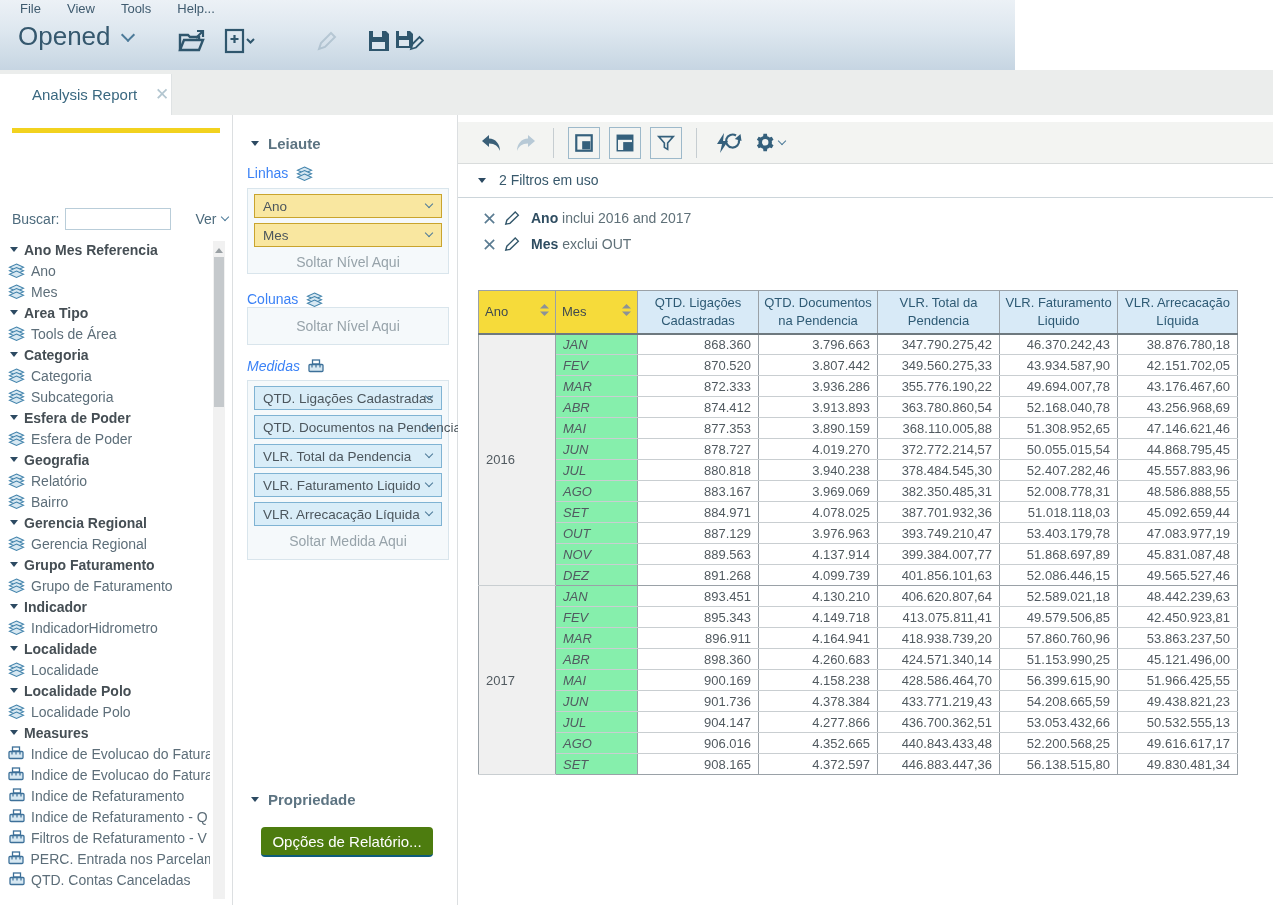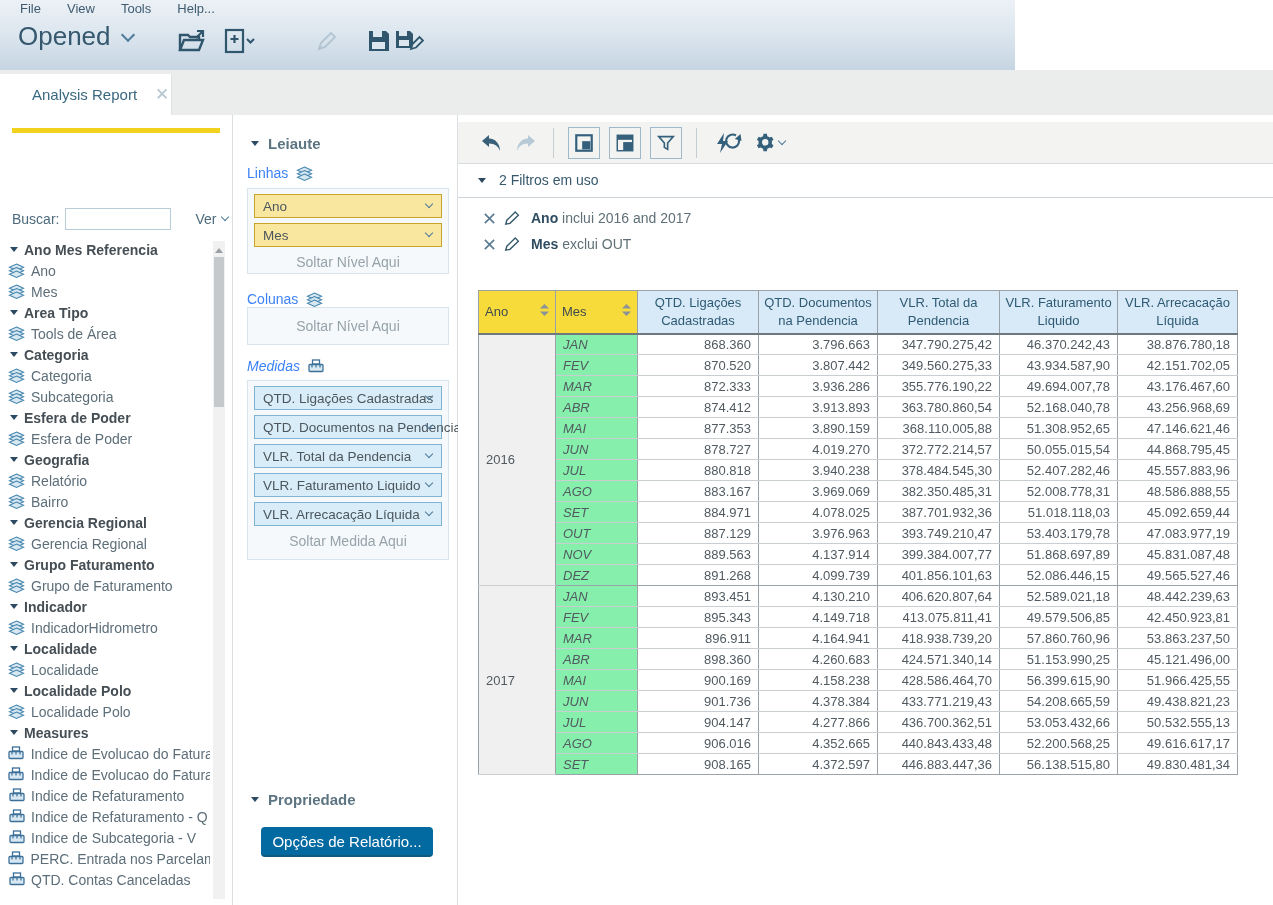--- a/index.html
+++ b/index.html
@@ -50,21 +50,21 @@
           border-right:1px solid #dcdfe1;box-sizing:border-box;}
   .sec-head{position:absolute;display:flex;align-items:center;gap:9px;font-size:15px;color:#5d7482;font-weight:bold;}
   .mini-lbl{position:absolute;display:flex;align-items:center;gap:8px;font-size:14px;color:#3b82f6;}
   .box{position:absolute;left:14px;width:202px;background:#f5f9fb;border:1px solid #d9e5ec;box-sizing:border-box;}
   .sel{position:relative;height:24px;margin:5px 6px 0 6px;display:flex;align-items:center;
        padding:0 8px;font-size:13.5px;color:#4c565d;border:1px solid;box-sizing:border-box;white-space:nowrap;}
   .sel .chev{position:absolute;right:9px;}
   .sel.yellow{background:#f9e7a0;border-color:#c9a42d;}
   .sel.blue{background:#d9edf8;border-color:#7fb3d3;}
   .dropzone{height:30px;display:flex;align-items:center;justify-content:center;font-size:14px;color:#97a3aa;}
-  .report-btn{position:absolute;left:28px;top:712px;width:172px;height:30px;background:#0369a1;
+  .report-btn{position:absolute;left:28px;top:712px;width:172px;height:30px;background:#4d7c0f;
               border:none;border-bottom:2px solid #0d5b7c;border-radius:4px;color:#fff;
               font:15px "Liberation Sans",sans-serif;cursor:pointer;}
 
   
   .main{position:absolute;left:458px;top:115px;width:815px;height:790px;background:#fff;}
   .toolbar{position:absolute;left:0;top:7px;width:815px;height:42px;background:#f3f4f2;
            border-bottom:1px solid #d9dcdc;display:flex;align-items:center;padding-left:20px;gap:9px;box-sizing:border-box;}
   .tbtn{width:30px;height:30px;border:1px solid #9db9ca;display:flex;align-items:center;justify-content:center;background:transparent;}
   .plainbtn{width:26px;height:26px;display:flex;align-items:center;justify-content:center;}
   .tsep{width:1px;height:30px;background:#c6cdd1;margin:0 5px;}
@@ -377,21 +377,21 @@
           <span class="tlabel">Indice de Refaturamento - Q</span>
         </div>
         <div class="tree-item">
           <span class="ticon">
             <svg width="16" height="15" viewBox="0 0 16 15">
               <rect x="4.5" y="1" width="7" height="4" fill="none" stroke="#3d7099" stroke-width="1.3"></rect>
               <rect x="1" y="5.5" width="14" height="7" rx="1" fill="#d7e8f2" stroke="#3d7099" stroke-width="1.3"></rect>
               <path d="M4 5.5 v3 M8 5.5 v3 M12 5.5 v3" stroke="#3d7099" stroke-width="1.2"></path>
             </svg>
           </span>
-          <span class="tlabel">Indice de Subcategoria - V</span>
+          <span class="tlabel">Filtros de Refaturamento - V</span>
         </div>
         <div class="tree-item">
           <span class="ticon">
             <svg width="16" height="15" viewBox="0 0 16 15">
               <rect x="4.5" y="1" width="7" height="4" fill="none" stroke="#3d7099" stroke-width="1.3"></rect>
               <rect x="1" y="5.5" width="14" height="7" rx="1" fill="#d7e8f2" stroke="#3d7099" stroke-width="1.3"></rect>
               <path d="M4 5.5 v3 M8 5.5 v3 M12 5.5 v3" stroke="#3d7099" stroke-width="1.2"></path>
             </svg>
           </span>
           <span class="tlabel">PERC. Entrada nos Parcelam</span>

